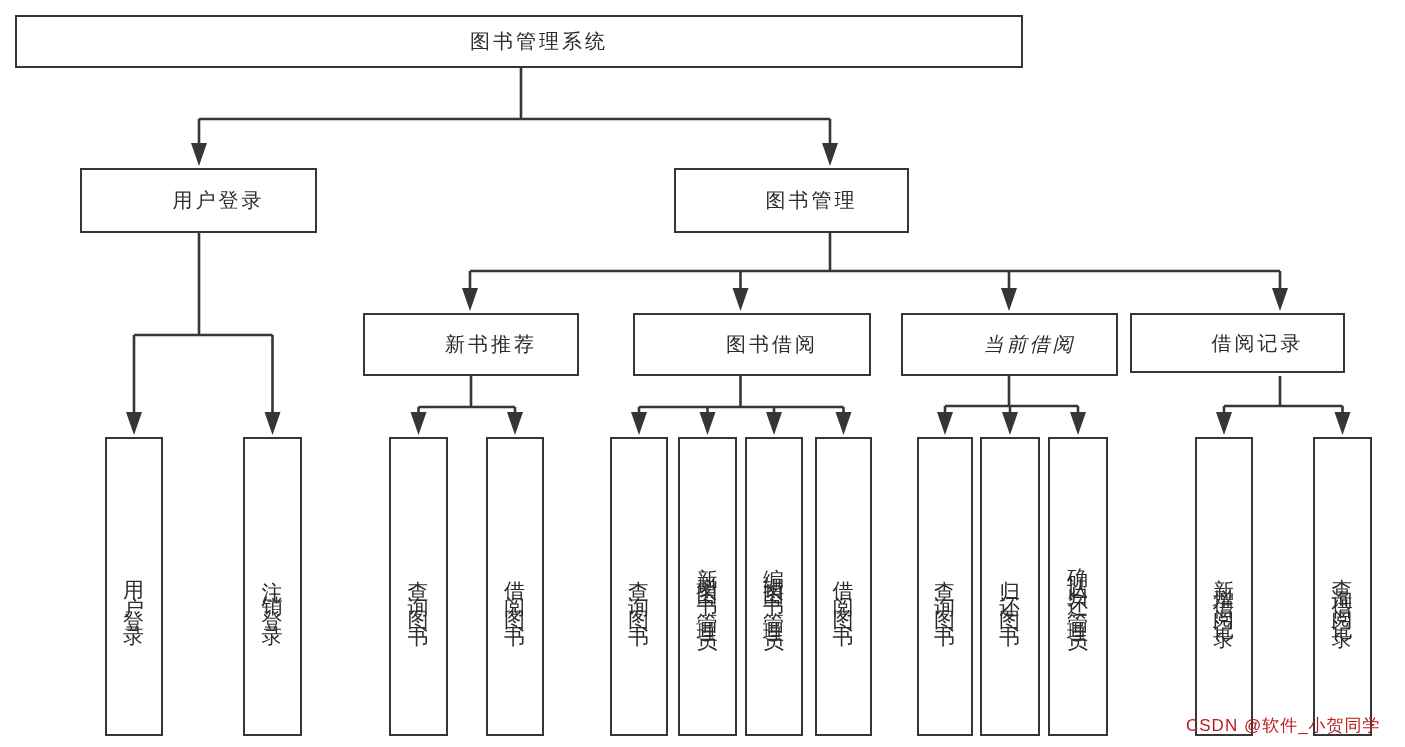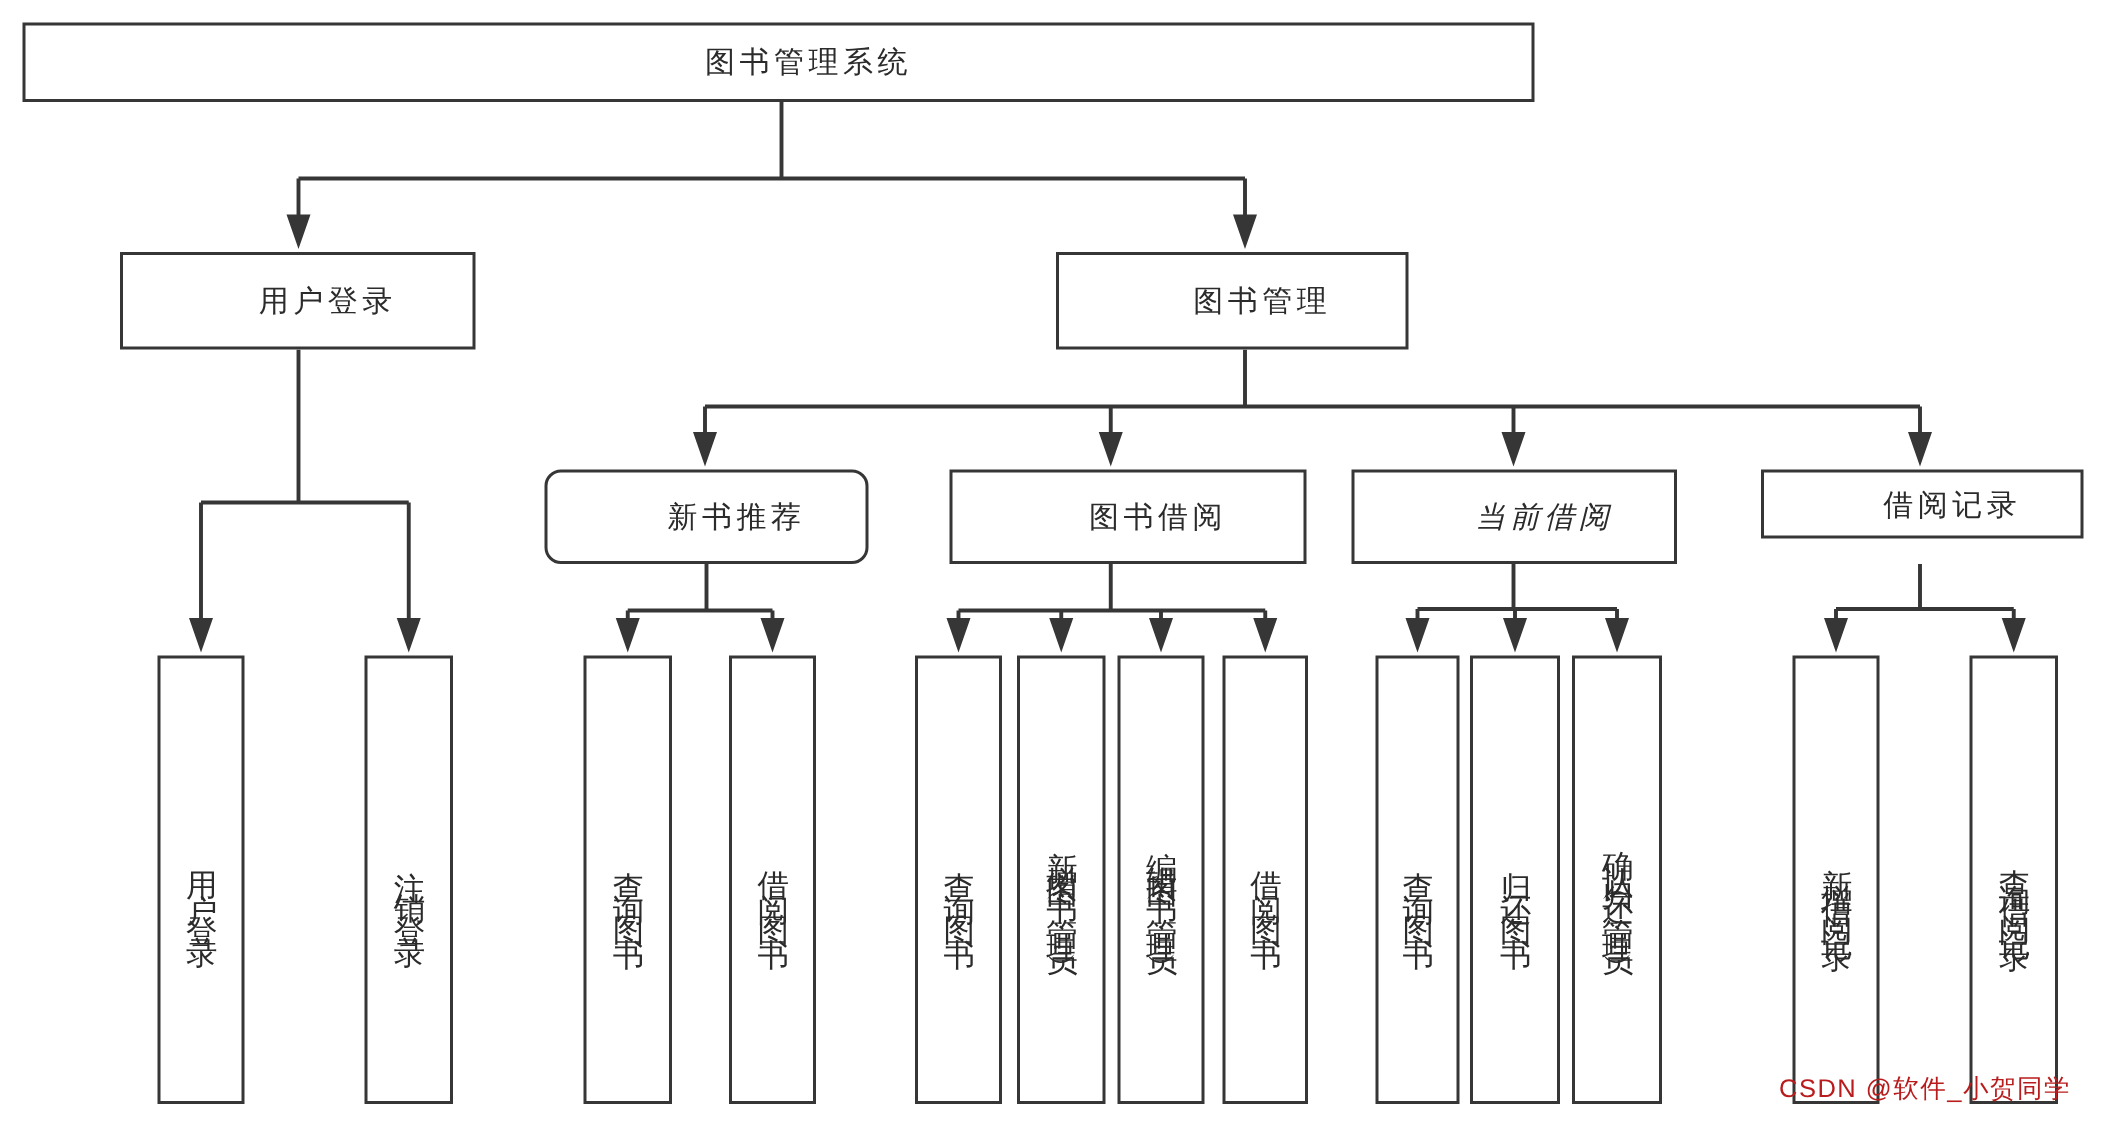--- a/index.html
+++ b/index.html
@@ -33,25 +33,25 @@
   .ls15 { letter-spacing: 15px; margin-bottom: -15px; }
   .ls10 { letter-spacing: 10px; margin-bottom: -10px; }
   .ls9  { letter-spacing: 9px;  margin-bottom: -9px; }
   .watermark {
     position: absolute; left: 1186px; top: 714px;
     font-size: 17px; color: #b91c1c; letter-spacing: 1px; white-space: nowrap;
   }
   
   #n-root        { left: 15px;   top: 15px;  width: 1008px; height: 53px; }
   #n-user-login  { left: 80px;   top: 168px; width: 237px;  height: 65px; }
-  #n-book-mgmt   { left: 704px;  top: 168px; width: 235px;  height: 65px; }
-  #n-new-books   { left: 363px;  top: 313px; width: 216px;  height: 63px; border-radius: 11px; }
+  #n-book-mgmt   { left: 674px;  top: 168px; width: 235px;  height: 65px; }
+  #n-new-books   { left: 363px;  top: 313px; width: 216px;  height: 63px; }
   #n-book-borrow { left: 633px;  top: 313px; width: 238px;  height: 63px; }
   #n-current     { left: 901px;  top: 313px; width: 217px;  height: 63px; font-style: italic; }
-  #n-records     { left: 1174px; top: 313px; width: 215px;  height: 46px; }
+  #n-records     { left: 1130px; top: 313px; width: 215px;  height: 60px; }
   #l-login       { left: 105px;  width: 58px; }
   #l-logout      { left: 243px;  width: 59px; }
   #l-nb-query    { left: 389px;  width: 59px; }
   #l-nb-borrow   { left: 486px;  width: 58px; }
   #l-bb-query    { left: 610px;  width: 58px; }
   #l-bb-add      { left: 678px;  width: 59px; }
   #l-bb-edit     { left: 745px;  width: 58px; }
   #l-bb-borrow   { left: 815px;  width: 57px; }
   #l-cb-query    { left: 917px;  width: 56px; }
   #l-cb-return   { left: 980px;  width: 60px; }

